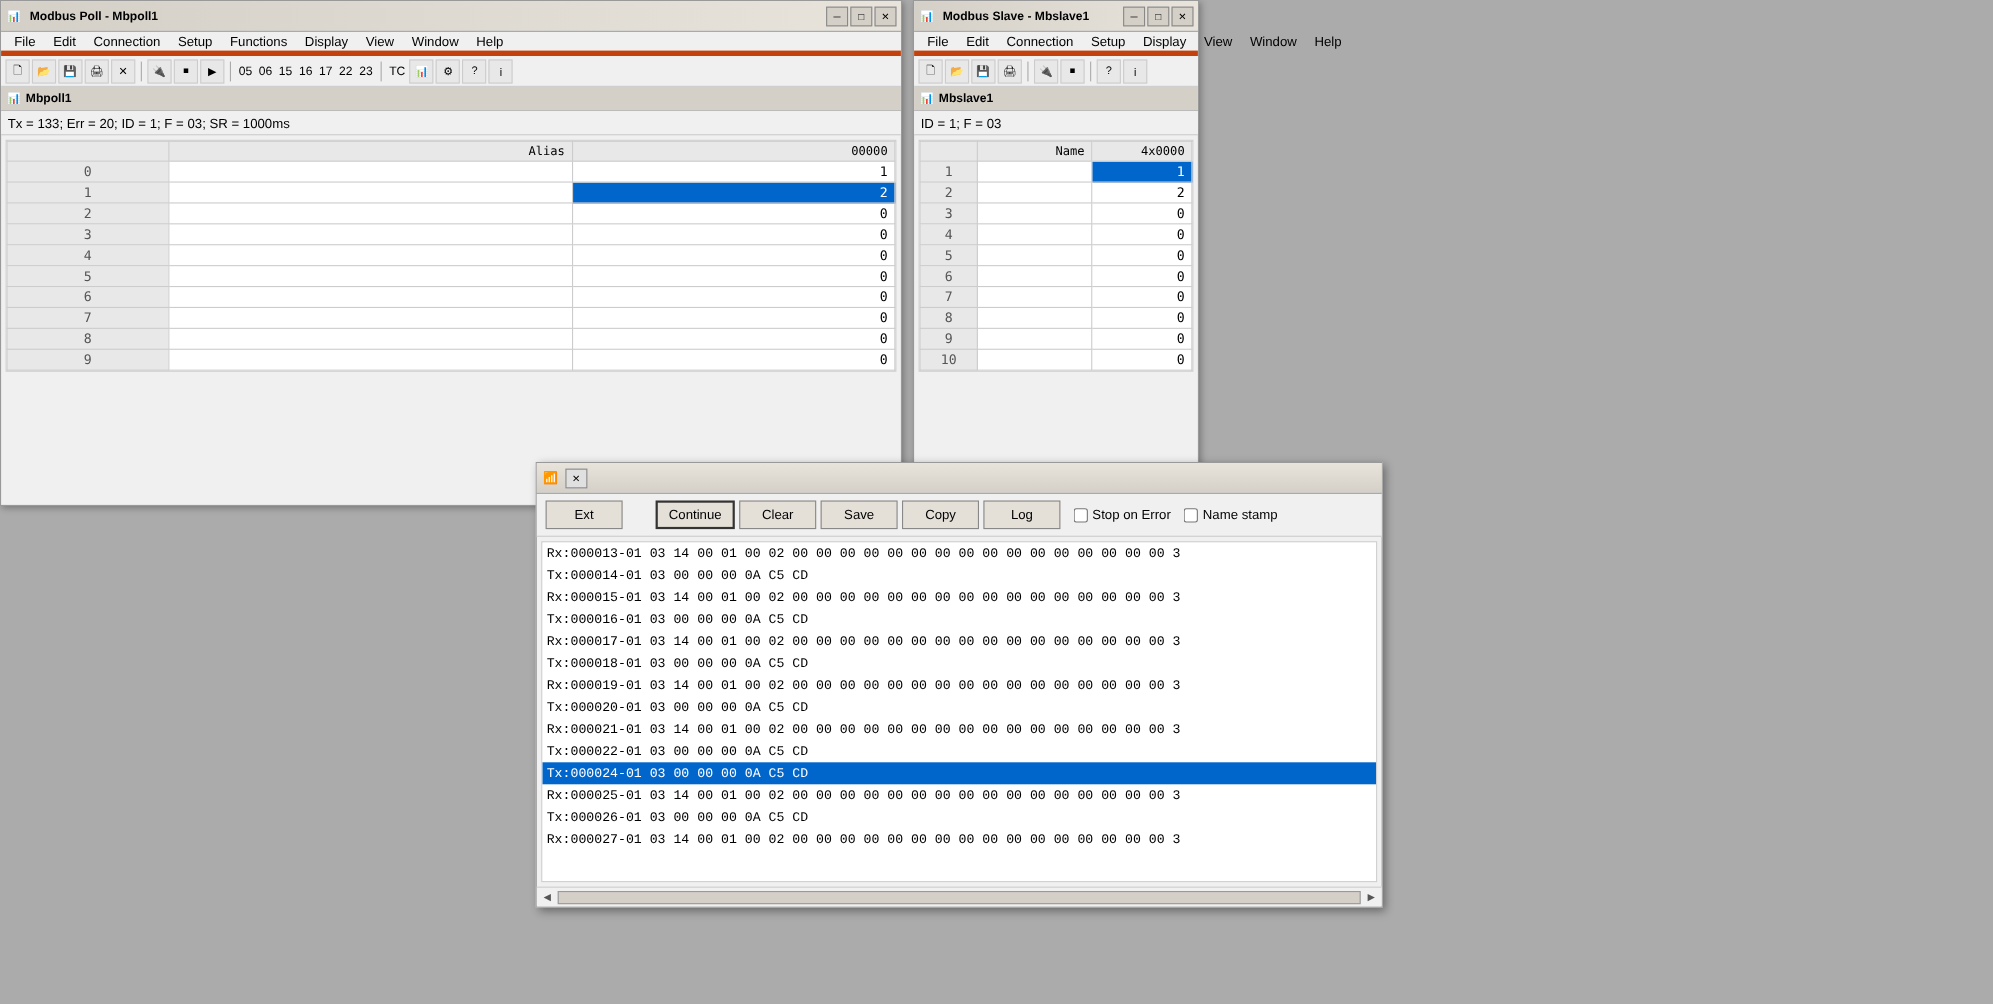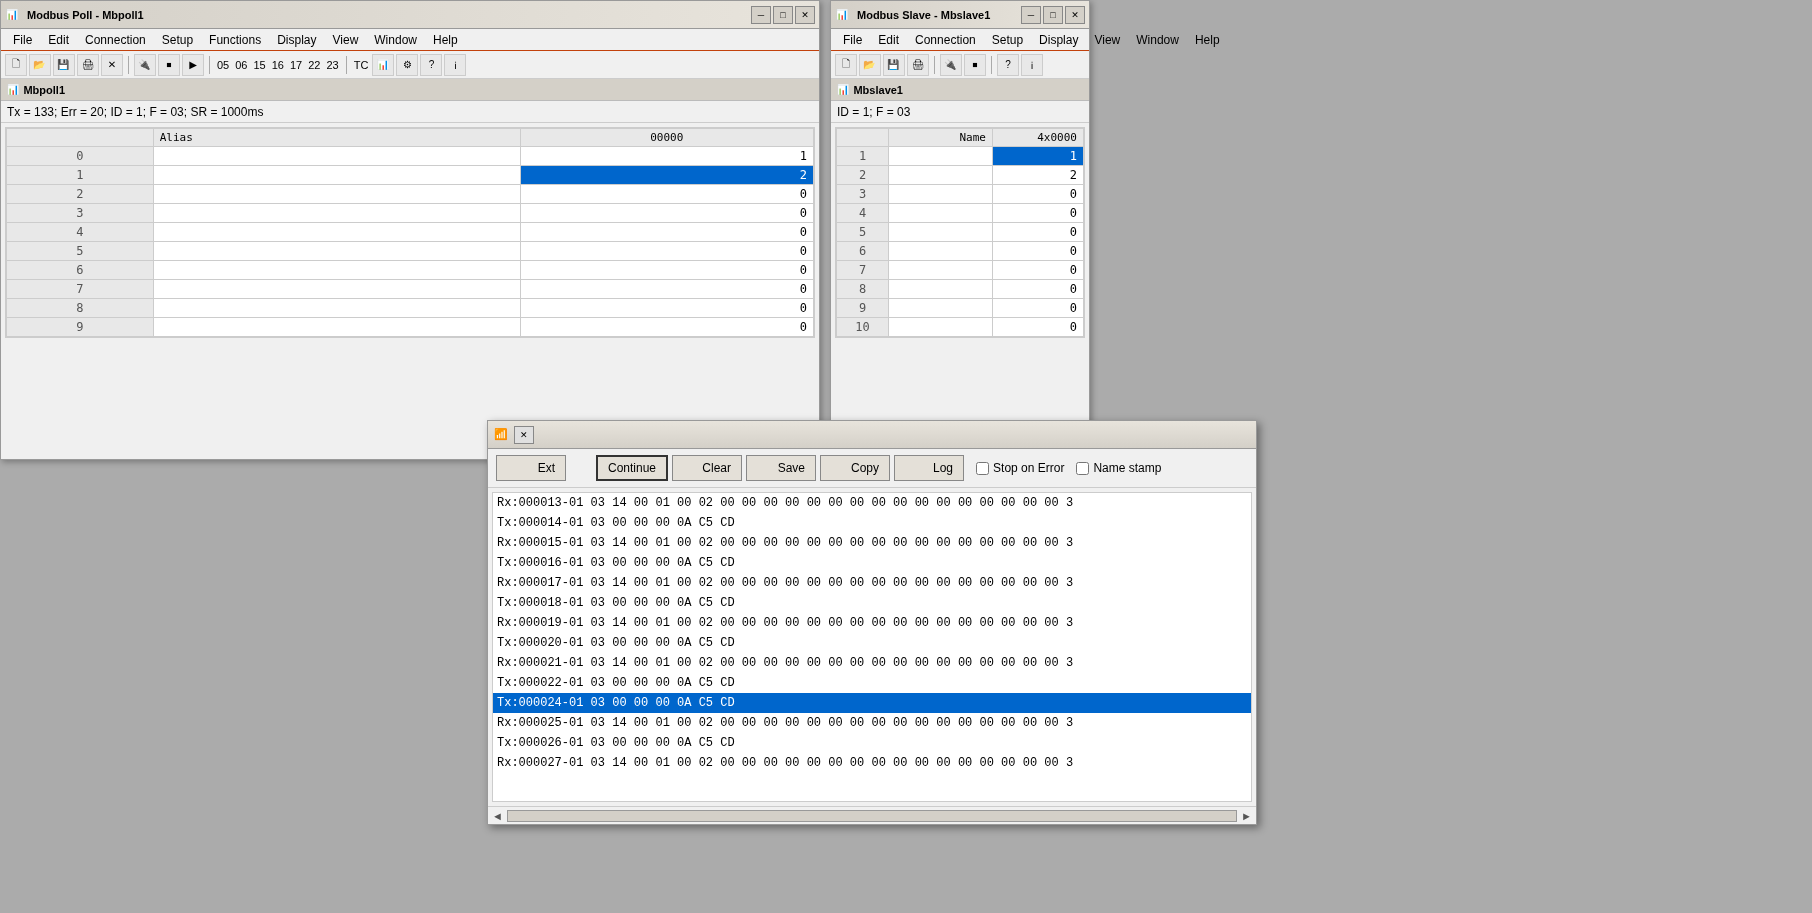--- a/index.html
+++ b/index.html
@@ -56,21 +56,21 @@
       background: #d4d0c8;
       cursor: pointer;
       display: flex;
       align-items: center;
       justify-content: center;
       font-size: 9px;
     }
 
     .menu-bar {
       background: #f0f0f0;
-      border-bottom: 1px solid #c2410c;
+      border-bottom: 5px solid #c2410c;
       display: flex;
       align-items: center;
       height: 22px;
       padding: 0 4px;
     }
     .menu-item {
       padding: 2px 8px;
       font-size: 12px;
       cursor: pointer;
     }
@@ -194,21 +194,20 @@
       flex-wrap: wrap;
     }
     .comm-btn {
       min-width: 70px;
       height: 26px;
       border: 1px solid #888;
       background: #e4e0d8;
       cursor: pointer;
       font-size: 12px;
       padding: 0 10px;
-      text-align: right;
     }
     .comm-btn.active {
       border: 2px solid #333;
       background: #e4e0d8;
       margin-left: 26px;
     }
     .comm-checkbox {
       display: flex;
       align-items: center;
       gap: 4px;
@@ -310,22 +309,22 @@
   </div>
   <div class="status-bar">
     <span>Tx = 133; Err = 20; ID = 1; F = 03; SR = 1000ms</span>
   </div>
   <div style="padding: 4px;">
     <div class="data-grid">
       <table>
         <thead>
           <tr>
             <th style="width:30px;"></th>
-            <th style="width:100px; text-align:left;">Alias</th>
-            <th style="width:80px;text-align:center;">00000</th>
+            <th style="width:100px; text-align:right;">Alias</th>
+            <th style="width:80px;">00000</th>
           </tr>
         </thead>
         <tbody id="mbpoll-tbody">
         <tr>
               <td class="row-num">0</td>
               <td class="alias-col"></td>
               <td>1</td>
             </tr>
             <tr>
               <td class="row-num">1</td>

